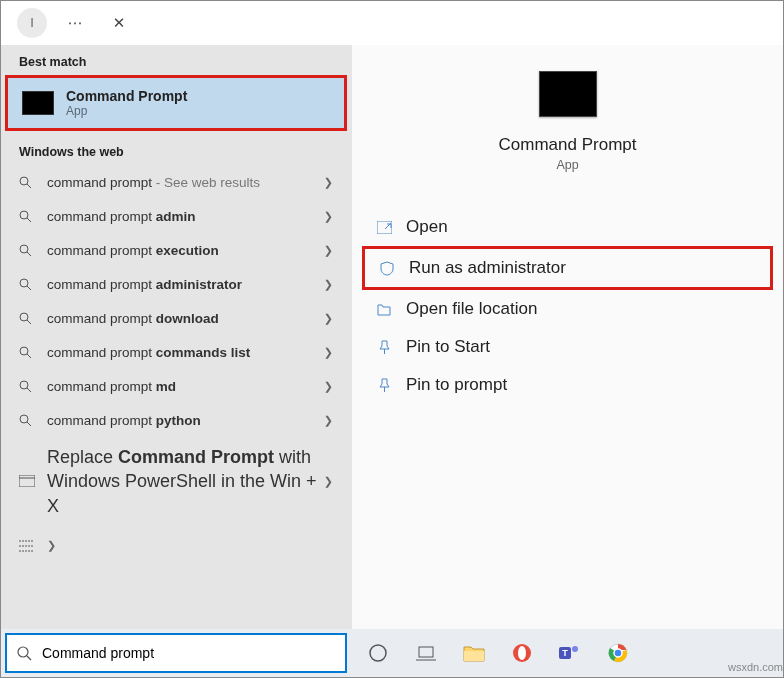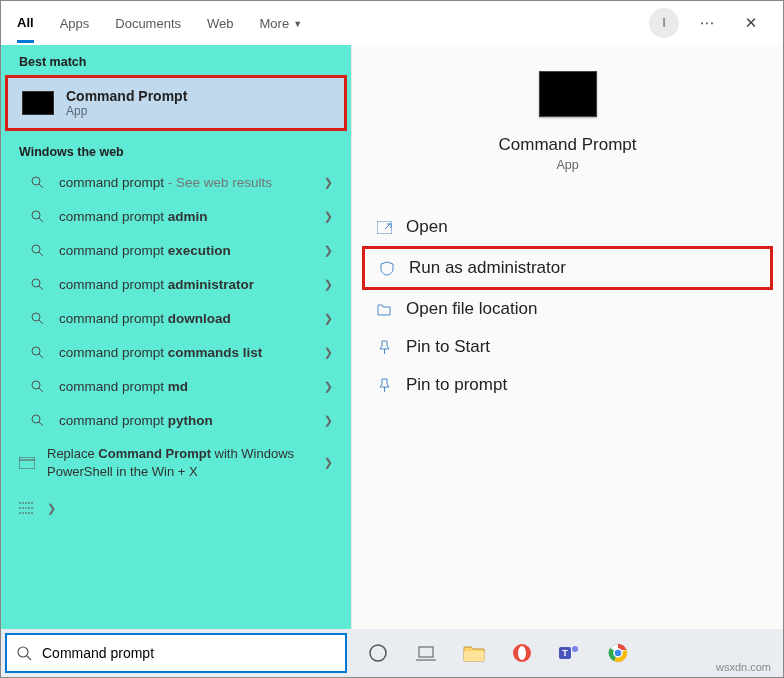--- a/index.html
+++ b/index.html
@@ -8,75 +8,65 @@
 .header { display: flex; align-items: center; padding: 0 16px; height: 44px; border-bottom: 1px solid transparent; }
 .tabs { display: flex; gap: 26px; align-items: center; flex: 1; }
 .tab { font-size: 13px; color: #595959; cursor: pointer; padding: 12px 0 10px; }
 .tab.active { color: #000; font-weight: 600; border-bottom: 3px solid #0078d4; }
 .more { display: flex; align-items: center; gap: 4px; }
 .right-actions { display: flex; align-items: center; gap: 12px; }
 .avatar { width: 30px; height: 30px; border-radius: 50%; background: #eaeaea; display: flex; align-items: center; justify-content: center; font-size: 13px; color: #666; }
 .ellipsis, .close-btn { width: 32px; height: 32px; display: flex; align-items: center; justify-content: center; color: #444; font-size: 15px; cursor: pointer; }
 
 .panes { display: flex; position: absolute; top: 44px; bottom: 48px; left: 0; right: 0; }
-.left-pane { width: 350px; overflow-y: auto; background: #5eead4; }
+.left-pane { width: 350px; overflow-y: auto; background: #e5e5e5; }
 .right-pane { flex: 1; background: #fafafa; display: flex; flex-direction: column; align-items: center; padding-top: 26px; border-left: 1px solid #e5e5e5; }
 
 .section-header { font-size: 12.5px; font-weight: 600; color: #222; padding: 10px 18px 6px; }
 
 .best-match { display: flex; align-items: center; padding: 10px 14px; background: #c1d9ec; border: 3px solid #d91e18; margin: 0 4px 4px 4px; }
 .bm-icon { width: 32px; height: 24px; background: #000; margin-right: 12px; border: 1px solid #333; }
 .bm-text .title { font-size: 14px; font-weight: 600; color: #222; }
 .bm-text .sub { font-size: 12px; color: #5a6a78; }
 
-.sugg { display: flex; align-items: center; padding: 8px 18px; cursor: pointer; min-height: 34px; margin-left: 12px; }
+.sugg { display: flex; align-items: center; padding: 8px 18px; cursor: pointer; min-height: 34px; }
 .sugg-icon { width: 18px; margin-right: 10px; color: #555; font-size: 14px; display: flex; align-items: center; }
 .sugg-text { flex: 1; font-size: 13.5px; color: #333; }
 .sugg-text .bold { font-weight: 600; }
 .sugg-text .gray { color: #767676; }
 .chevron { color: #666; font-size: 11px; }
 
 .settings-item { display: flex; align-items: center; padding: 8px 18px; min-height: 40px; }
 .settings-icon { width: 18px; margin-right: 10px; color: #555; display: flex; align-items: center; }
-.settings-text { flex: 1; font-size: 13px; color: #333; line-height: 1.35; }
+.settings-text { flex: 1; font-size: 18px; color: #333; line-height: 1.35; }
 
 .preview-icon { width: 58px; height: 46px; background: #000; border: 1px solid #444; margin-bottom: 18px; box-shadow: 0 1px 2px rgba(0,0,0,.3); }
 .preview-title { font-size: 17px; color: #222; margin-bottom: 3px; }
 .preview-sub { font-size: 12.5px; color: #666; margin-bottom: 36px; }
 
 .actions { width: 100%; padding: 0 10px; }
 .action { display: flex; align-items: center; padding: 9px 12px; font-size: 17px; color: #222; cursor: pointer; }
 .action-icon { width: 20px; margin-right: 12px; color: #4a88c7; display: flex; align-items: center; justify-content: center; }
 .action.highlighted { border: 3px solid #d91e18; }
 
 .taskbar { position: absolute; bottom: 0; left: 0; right: 0; height: 48px; display: flex; align-items: center; background: #e9edf2; }
 .search-wrap { width: 350px; padding: 4px; }
 .searchbox { display: flex; align-items: center; border: 2px solid #0078d4; background: #fff; height: 40px; padding: 0 10px; }
 .searchbox .icon { color: #555; margin-right: 10px; }
 .searchbox input { border: none; outline: none; font-size: 14px; flex: 1; }
 .task-icons { display: flex; align-items: center; gap: 22px; padding-left: 14px; }
 .ti { width: 26px; height: 26px; display: flex; align-items: center; justify-content: center; font-size: 18px; }
 
-.watermark { position: absolute; bottom: 4px; right: 12px; font-size: 11px; color: #888; }
+.watermark { position: absolute; bottom: 4px; right: 0; font-size: 11px; color: #888; }
 svg { display: block; }
 </style>
 </head>
 <body>
 
 <div class="header">
-  <div class="tabs">
-    <div class="tab active">All</div>
-    <div class="tab">Apps</div>
-    <div class="tab">Documents</div>
-    <div class="tab">Web</div>
-    <div class="tab more">
-        <span>More</span>
-        <span style="font-size:9px;">▼</span>
-      </div>
-  </div>
   <div class="right-actions">
     <div class="avatar">I</div>
     <div class="ellipsis">⋯</div>
     <div class="close-btn">✕</div>
   </div>
 </div>
 
 <div class="panes">
   <div class="left-pane">
     <div class="section-header">Best match</div>

